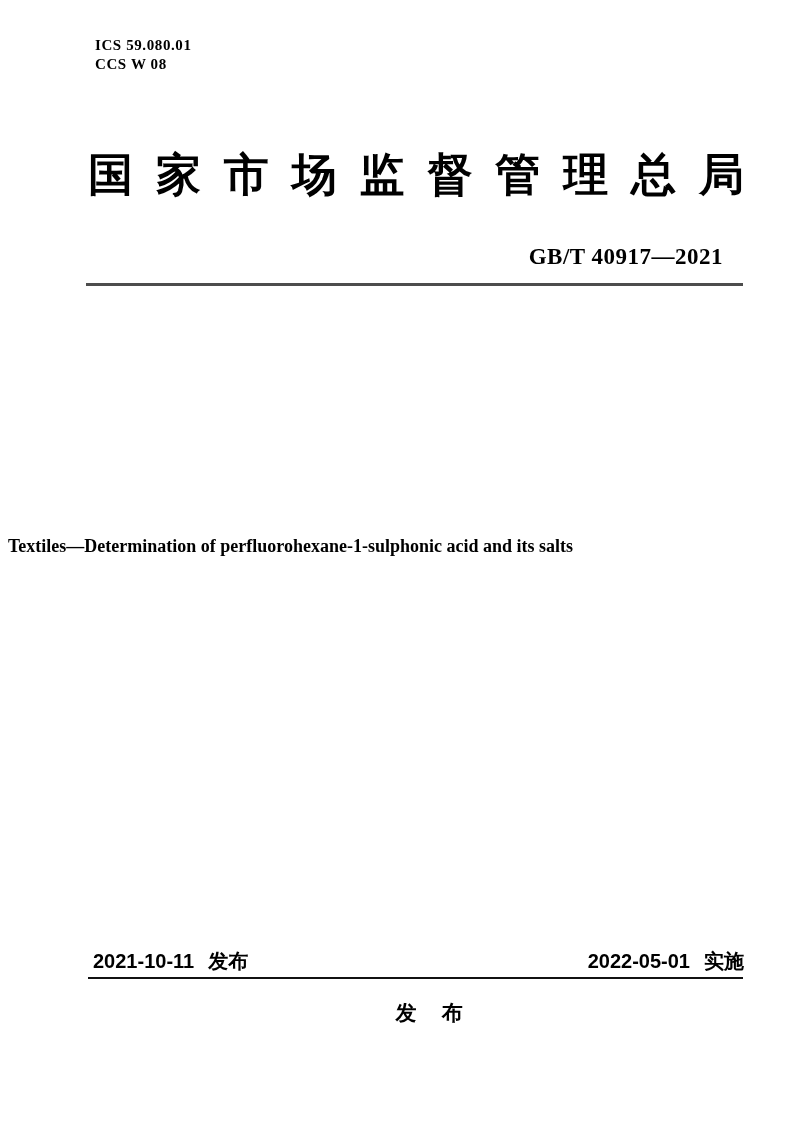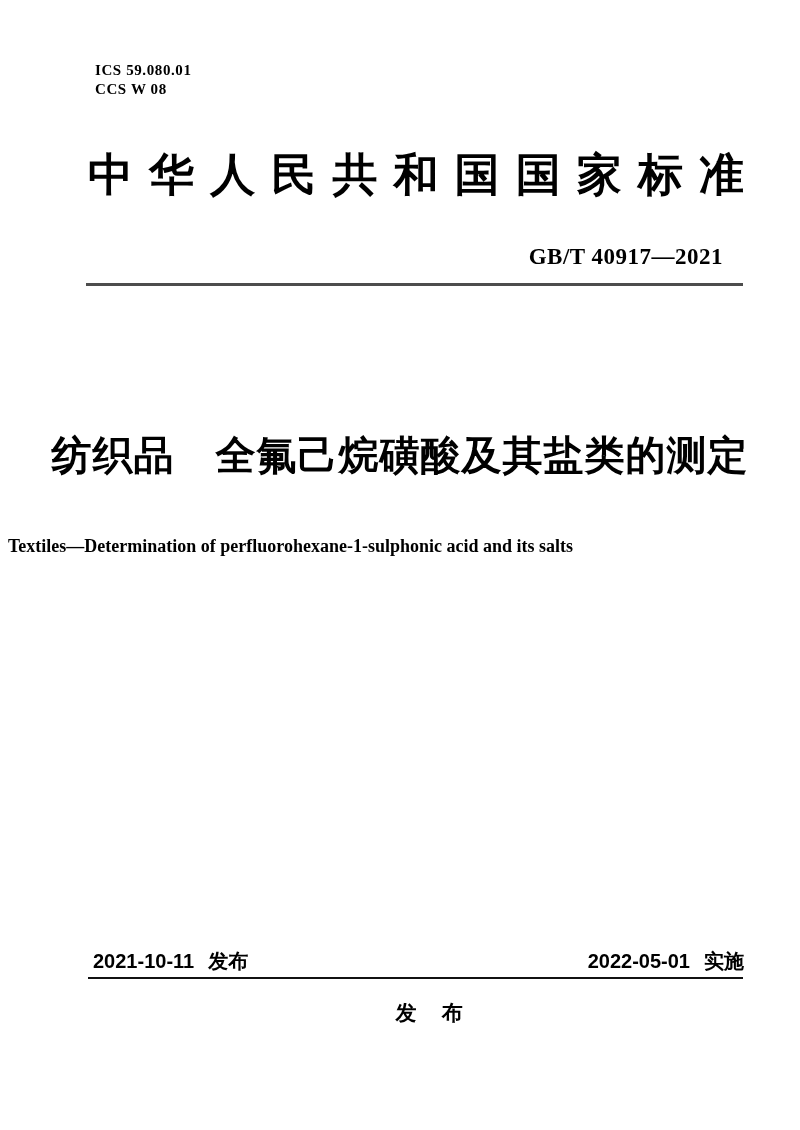--- a/index.html
+++ b/index.html
@@ -21,21 +21,20 @@
   
   .ics-block {
     position: absolute;
     left: 95px;
     top: 36px;
     font-family: "Liberation Serif", serif;
     font-weight: bold;
     font-size: 15px;
     line-height: 19px;
     letter-spacing: 0.6px;
-    margin-top: 25px;
   }
 
   
   .gb-logo {
     position: absolute;
     top: 34px;
     right: 90px;
     width: 175px;
     height: 98px;
   }
@@ -162,27 +161,26 @@
 <body>
 
 <div class="page">
 
   <div class="ics-block">
     <div>ICS 59.080.01</div>
     <div>CCS W 08</div>
   </div>
 
 
-  <h1 class="national-title">中华人民共和国国家标准</h1>
+  <h1 class="national-title">国家市场监督管理总局</h1>
 
   <div class="std-number">GB/T 40917—2021</div>
 
   <div class="rule rule-top"></div>
 
-  <h2 class="doc-title-cn">纺织品　全氟己烷磺酸及其盐类的测定</h2>
 
   <h3 class="doc-title-en">Textiles—Determination of perfluorohexane-1-sulphonic acid and its salts</h3>
 
   <div class="dates-row">
     <div class="date-left">
       <span>2021-10-11</span><span class="date-label">发布</span>
     </div>
     <div class="date-right">
       <span>2022-05-01</span><span class="date-label">实施</span>
     </div>

